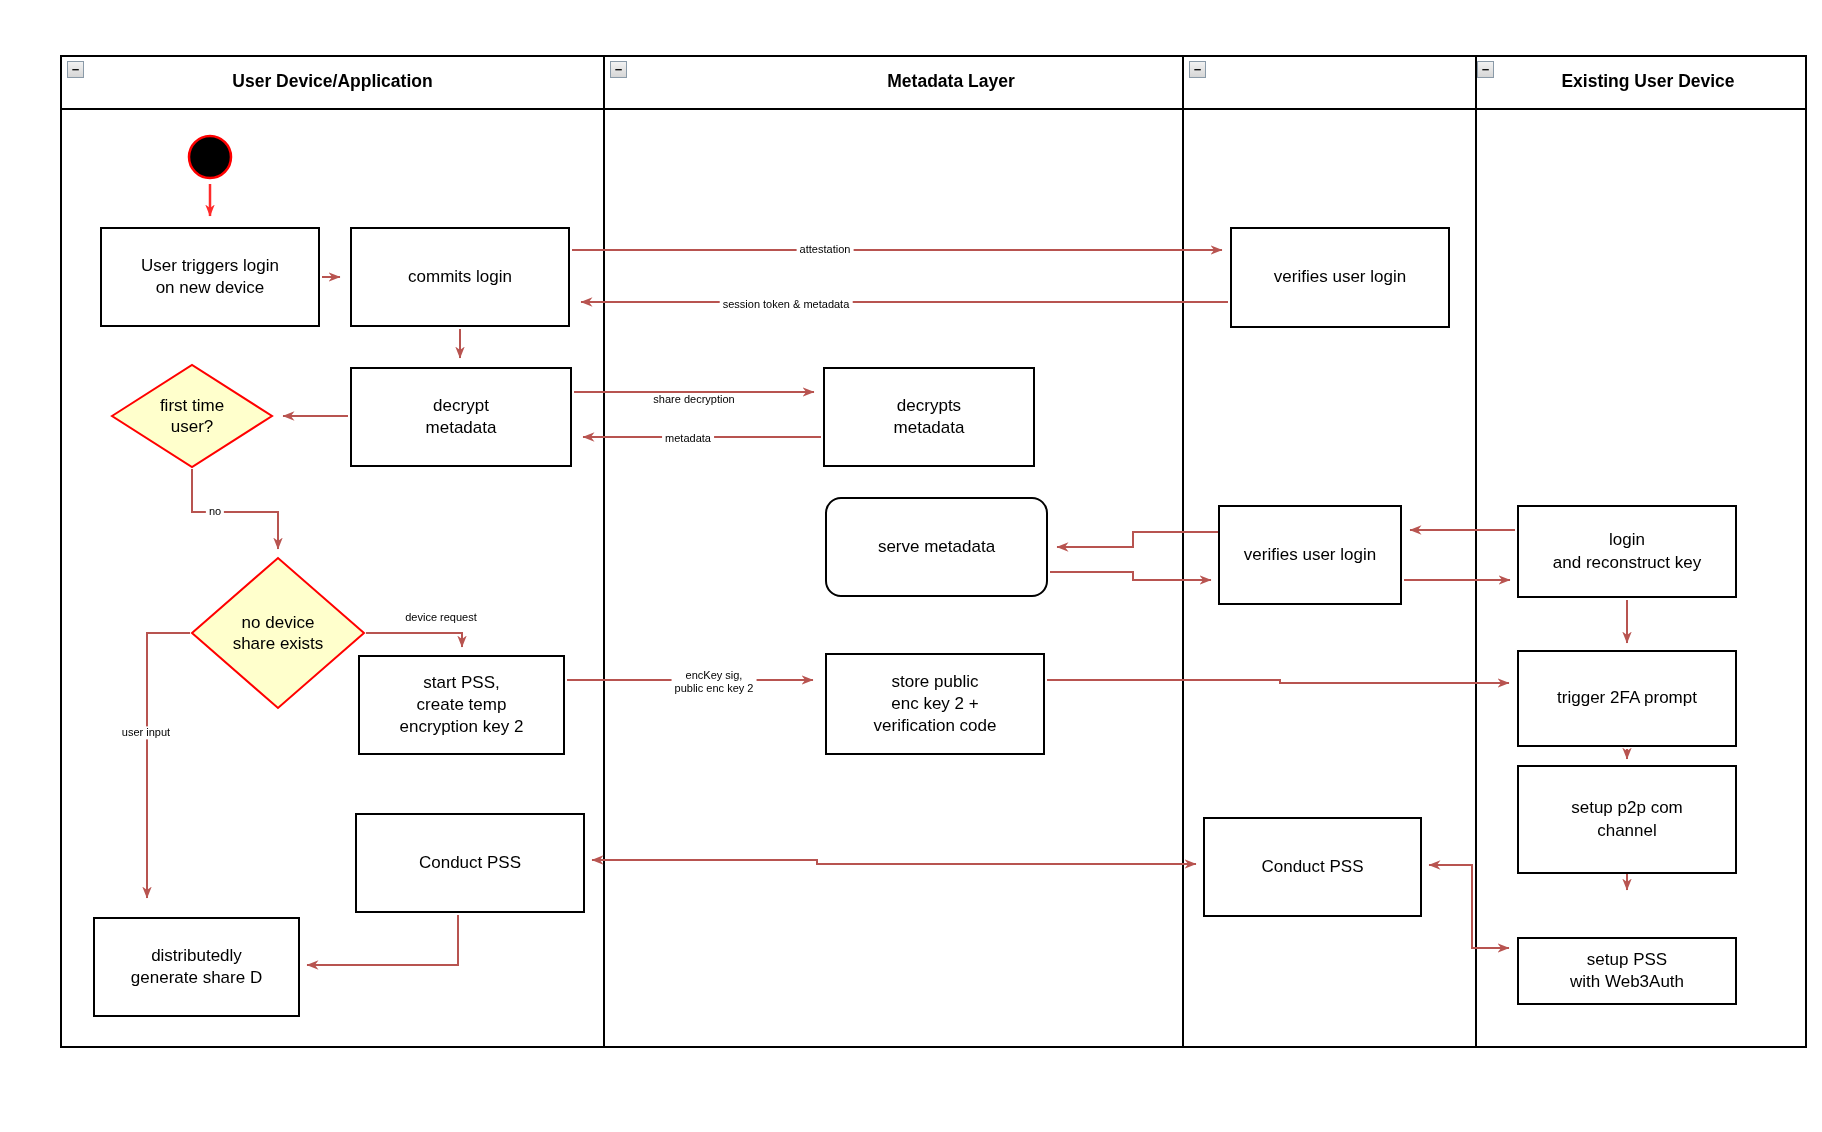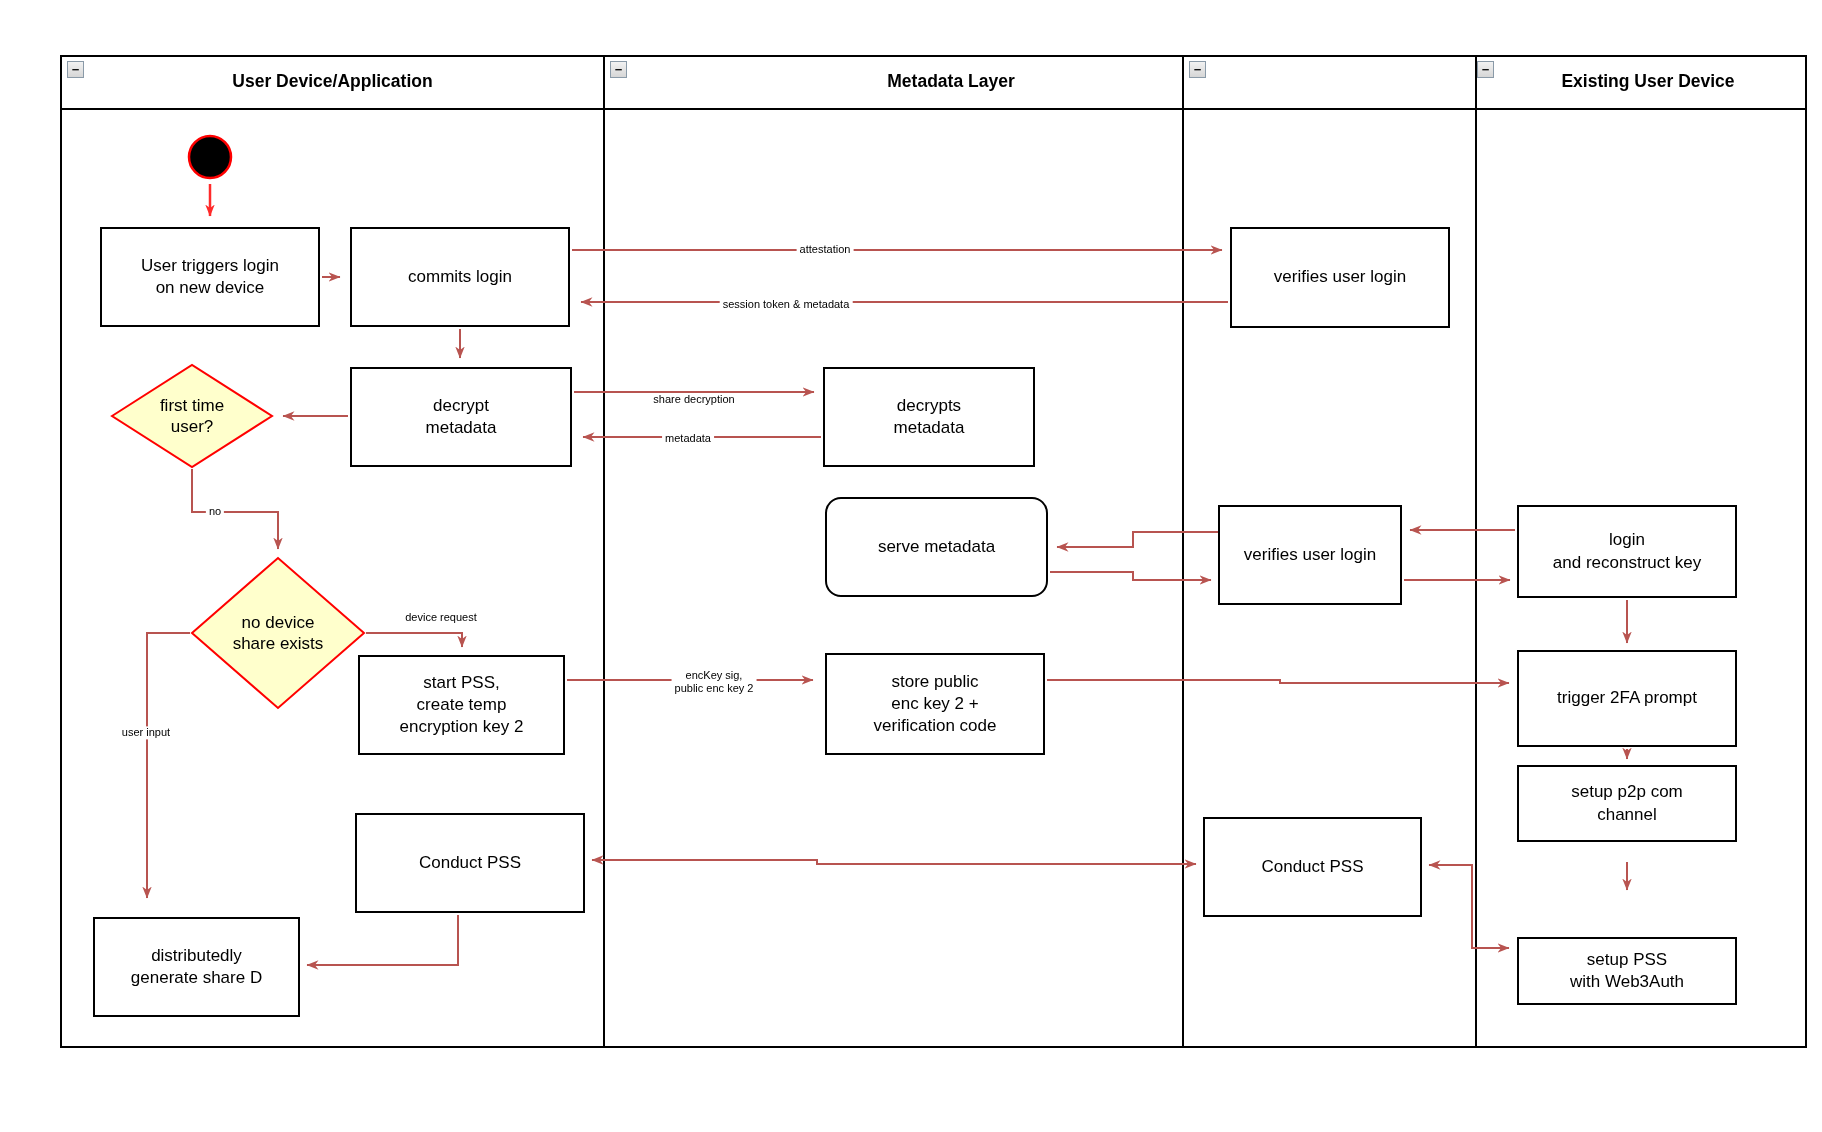--- a/index.html
+++ b/index.html
@@ -105,21 +105,21 @@
   <div class="node" style="left:1218px;top:505px;width:184px;height:100px;">verifies user login</div>
   <div class="node" style="left:1517px;top:505px;width:220px;height:93px;">login
 and reconstruct key</div>
   <div class="node" style="left:358px;top:655px;width:207px;height:100px;">start PSS,
 create temp
 encryption key 2</div>
   <div class="node" style="left:825px;top:653px;width:220px;height:102px;">store public
 enc key 2 +
 verification code</div>
   <div class="node" style="left:1517px;top:650px;width:220px;height:97px;">trigger 2FA prompt</div>
-  <div class="node" style="left:1517px;top:765px;width:220px;height:77px;">setup p2p com
+  <div class="node" style="left:1517px;top:765px;width:220px;height:109px;">setup p2p com
 channel</div>
   <div class="node" style="left:1517px;top:897px;width:220px;height:68px;margin-top:40px;">setup PSS
 with Web3Auth</div>
   <div class="node" style="left:355px;top:813px;width:230px;height:100px;">Conduct PSS</div>
   <div class="node" style="left:1203px;top:817px;width:219px;height:100px;">Conduct PSS</div>
   <div class="node" style="left:93px;top:917px;width:207px;height:100px;">distributedly
 generate share D</div>
 
   <div class="diamond-label" style="left:192px;top:416px;width:130px;">first time
 user?</div>

